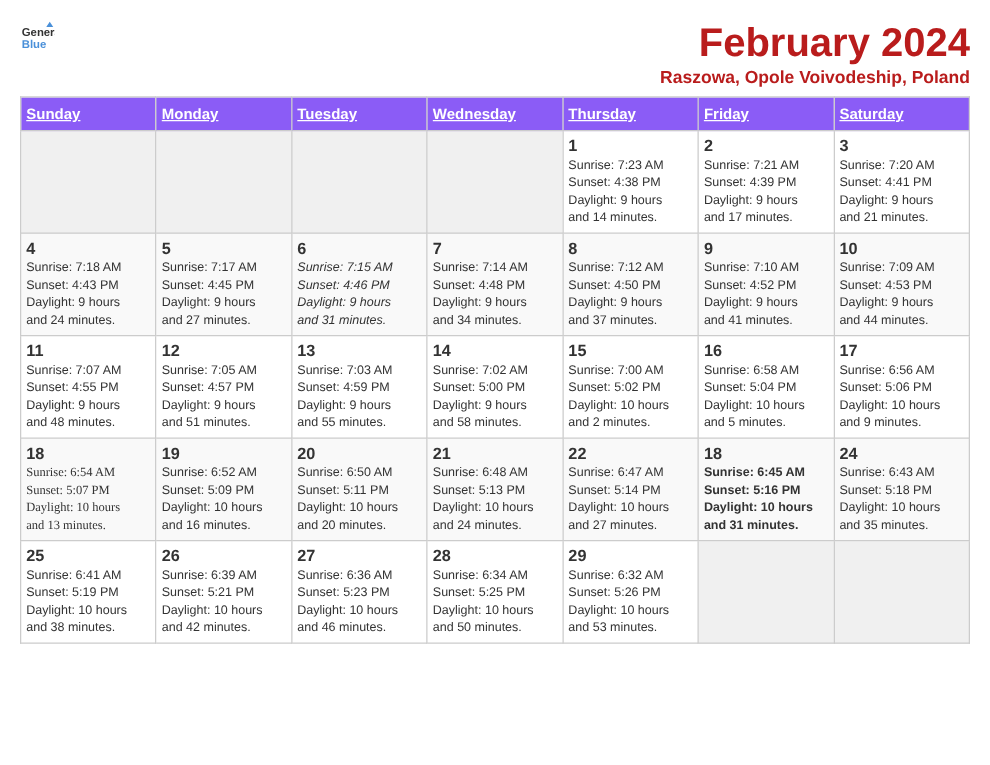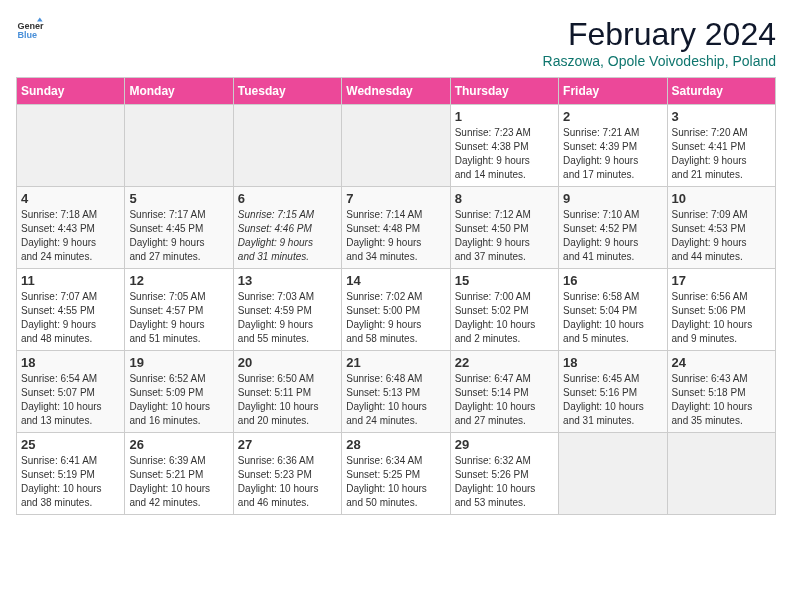--- a/index.html
+++ b/index.html
@@ -23,40 +23,41 @@
     }
     .logo-icon {
       width: 28px;
       height: 28px;
     }
     .title-area {
       text-align: right;
     }
     .month-year {
       font-size: 32px;
-      font-weight: normal;
-      color: #0f172a;
+      font-weight: bold;
+      color: #b91c1c;
     }
     .location {
       font-size: 14px;
-      color: #0f766e;
-      font-weight: normal;
+      color: #b91c1c;
+      font-weight: bold;
     }
     .calendar {
       width: 100%;
       border-collapse: collapse;
     }
     .calendar th {
-      background-color: #ec4899;
+      background-color: #8b5cf6;
       color: #fff;
       font-size: 12px;
       font-weight: bold;
       padding: 6px 4px;
       text-align: left;
       border: 1px solid #ccc;
+      text-decoration: underline;
     }
     .calendar td {
       border: 1px solid #ccc;
       vertical-align: top;
       padding: 4px;
       font-size: 10px;
       color: #333;
       width: calc(100% / 7);
       min-height: 80px;
       background: #fff;
@@ -234,21 +235,21 @@
           <div class="day-number">17</div>
           <div class="day-info" style="white-space: pre-line;">Sunrise: 6:56 AM
 Sunset: 5:06 PM
 Daylight: 10 hours
 and 9 minutes.</div>
         </td>
       </tr>
       <tr>
         <td>
           <div class="day-number">18</div>
-          <div class="day-info" style="white-space: pre-line;">Sunrise: 6:54 AM
+          <div class="day-info" style="white-space: pre-line; font-family: Liberation Serif, serif;">Sunrise: 6:54 AM
 Sunset: 5:07 PM
 Daylight: 10 hours
 and 13 minutes.</div>
         </td>
         <td>
           <div class="day-number">19</div>
           <div class="day-info" style="white-space: pre-line;">Sunrise: 6:52 AM
 Sunset: 5:09 PM
 Daylight: 10 hours
 and 16 minutes.</div>
@@ -269,21 +270,21 @@
         </td>
         <td>
           <div class="day-number">22</div>
           <div class="day-info" style="white-space: pre-line;">Sunrise: 6:47 AM
 Sunset: 5:14 PM
 Daylight: 10 hours
 and 27 minutes.</div>
         </td>
         <td>
           <div class="day-number">18</div>
-          <div class="day-info" style="white-space: pre-line;">Sunrise: 6:45 AM
+          <div class="day-info" style="white-space: pre-line; font-weight: bold;">Sunrise: 6:45 AM
 Sunset: 5:16 PM
 Daylight: 10 hours
 and 31 minutes.</div>
         </td>
         <td>
           <div class="day-number">24</div>
           <div class="day-info" style="white-space: pre-line;">Sunrise: 6:43 AM
 Sunset: 5:18 PM
 Daylight: 10 hours
 and 35 minutes.</div>

